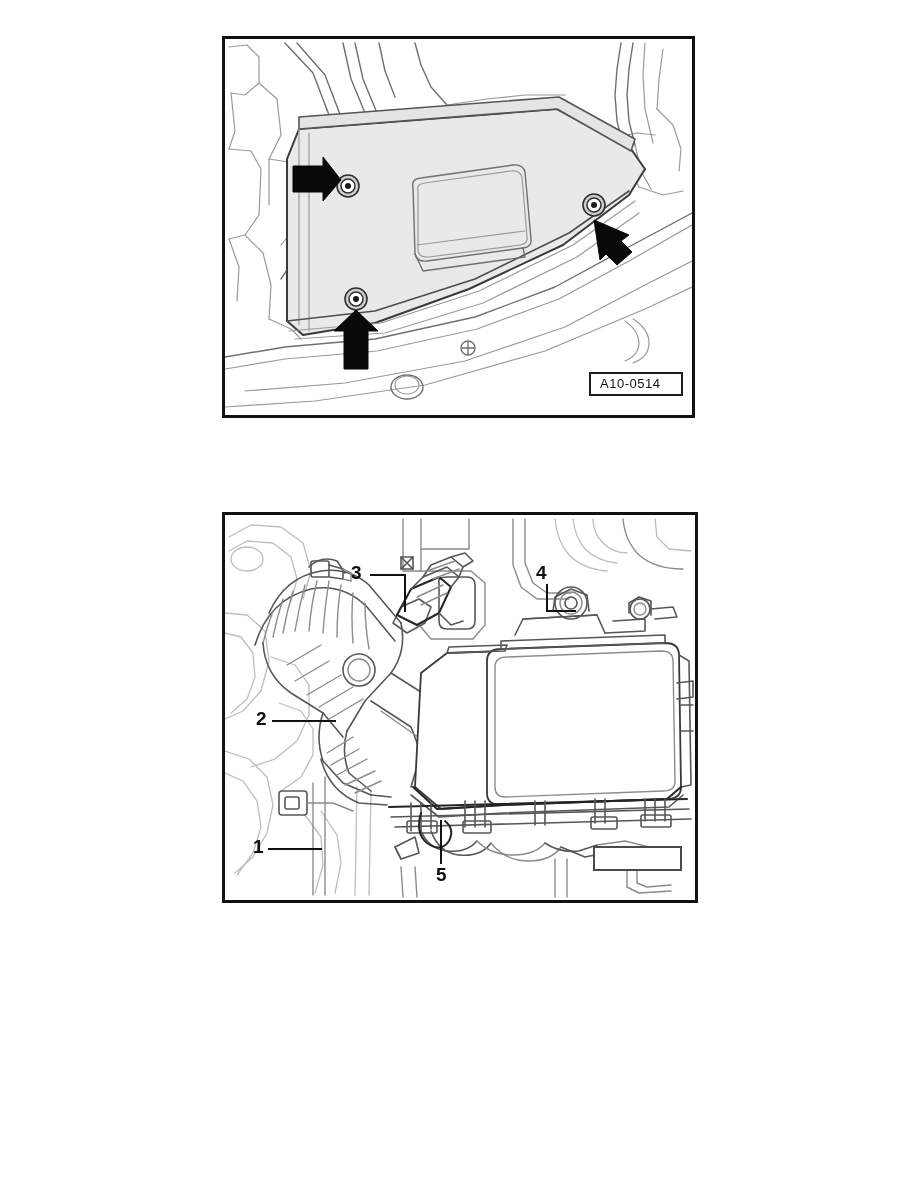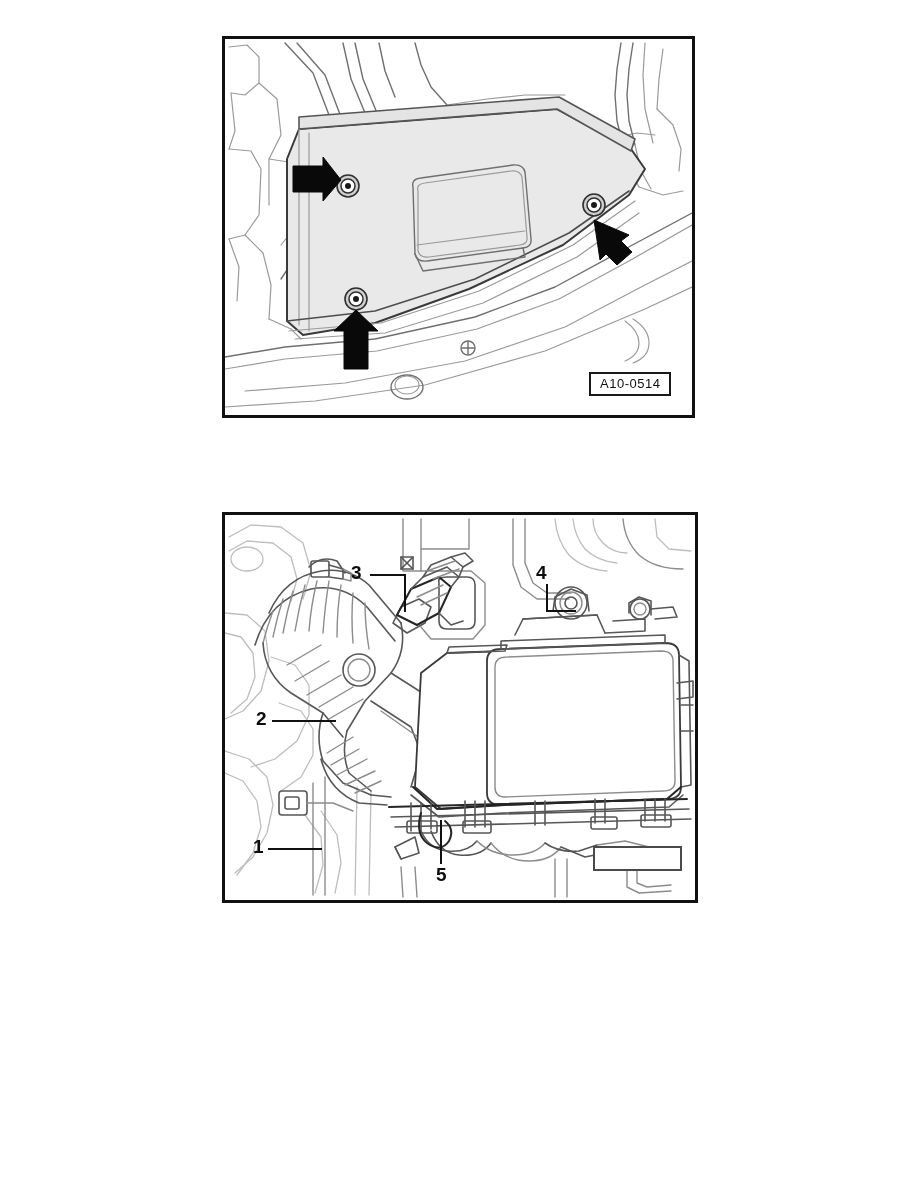--- a/index.html
+++ b/index.html
@@ -48,21 +48,21 @@
     display: block;
   }
   .fig-caption-box {
     position: absolute;
     border: 2px solid #1a1a1a;
     background: #ffffff;
     font-family: "Liberation Sans", sans-serif;
     font-size: 13px;
     letter-spacing: 0.5px;
     color: #111111;
-    padding: 2px 9px 3px 9px;
+    padding: 2px 21px 3px 9px;
     line-height: 15px;
     white-space: nowrap;
   }
   #fig1-code-box {
     left: 364px;
     top: 333px;
   }
   .blank-label-box {
     position: absolute;
     border: 2px solid #4a4a4a;

